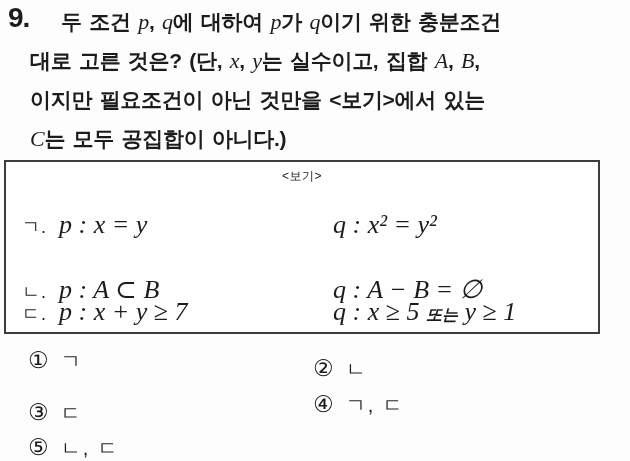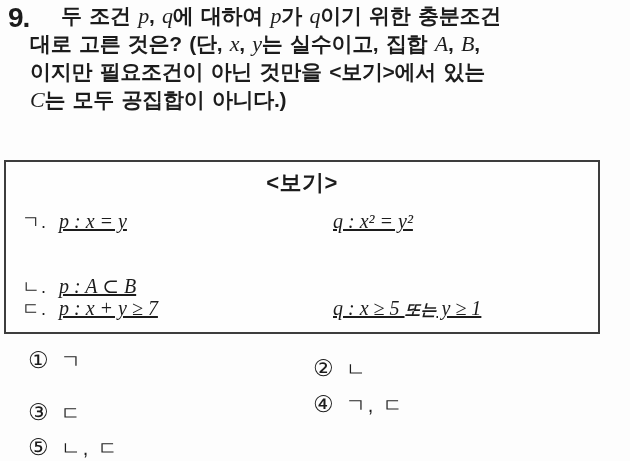--- a/index.html
+++ b/index.html
@@ -7,44 +7,44 @@
     position:relative; width:630px; height:461px; overflow:hidden;
     background:#fdfdfd; color:#1c1c1c;
     font-family:"Liberation Sans","DejaVu Sans",sans-serif;
   }
   .q-num {
     position:absolute; left:8px; top:2px;
     font-size:28px; font-weight:800; letter-spacing:-1px;
   }
   .q-text {
     position:absolute; left:30px; top:2px; width:598px;
-    font-size:21px; font-weight:700; line-height:28px;
+    font-size:21px; font-weight:700; line-height:39px;
     letter-spacing:-0.3px; word-spacing:2px;
   }
   .q-line:first-child { text-indent:31px; }
   .seg-m {
     font-family:"Liberation Serif","DejaVu Serif",serif;
     font-style:italic; font-weight:500; font-size:22px;
   }
   .boki-box {
     position:absolute; left:4px; top:160px; width:592px; height:170px;
     border:2px solid #3d3d3d; background:#fefefe;
   }
   .boki-title {
     position:absolute; left:0; right:0; top:6px; text-align:center;
-    font-size:22px; font-weight:700; letter-spacing:0.5px;
+    font-size:12px; font-weight:400; letter-spacing:0.5px;
   }
   .boki-row { position:absolute; left:0; width:100%; height:30px; white-space:nowrap; }
   .boki-row.row-0 { top:48px; }
   .boki-row.row-1 { top:92px;margin-top:20px; }
   .boki-row.row-2 { top:135px; }
   .col-p { position:absolute; left:16px; white-space:nowrap; }
   .col-q { position:absolute; left:327px; white-space:nowrap; }
   .boki-label { font-size:18px; font-weight:500; margin-right:12px; letter-spacing:1px; }
-  .boki-row .seg-m { font-size:20px;text-decoration:underline; }
+  .boki-row .seg-m { font-size:26px; }
   .boki-row .seg-ko { font-weight:700; font-size:16px;font-style:italic; }
   .choice { position:absolute; white-space:nowrap; }
   .choice-0 { left:28px;  top:347px; }
   .choice-1 { left:313px; top:347px;margin-top:8px; }
   .choice-2 { left:28px;  top:391px;margin-top:8px; }
   .choice-3 { left:313px; top:391px; }
   .choice-4 { left:28px;  top:434px; }
   .c-num  { font-size:23px; font-weight:400; margin-right:12px; }
   .c-text { font-size:20px; font-weight:500; letter-spacing:2px; }
 </style>
@@ -64,20 +64,21 @@
 
   <div class="boki-box">
     <div class="boki-title">&lt;보기&gt;</div>
     <div>
         <div class="boki-row row-0">
           <span class="col-p"><span class="boki-label">ㄱ.</span><span class="seg-m">p : x = y</span></span>
           <span class="col-q"><span class="seg-m">q : x² = y²</span></span>
         </div>
         <div class="boki-row row-1">
           <span class="col-p"><span class="boki-label">ㄴ.</span><span class="seg-m">p : A ⊂ B</span></span>
+          <span class="col-q"><span class="seg-m">q : A − B = ∅</span></span>
         </div>
         <div class="boki-row row-2">
           <span class="col-p"><span class="boki-label">ㄷ.</span><span class="seg-m">p : x + y ≥ 7</span></span>
           <span class="col-q"><span class="seg-m">q : x ≥ 5 </span><span class="seg-ko">또는</span><span class="seg-m"> y ≥ 1</span></span>
         </div>
       </div>
   </div>
 
   <div>
       <div class="choice choice-0"><span class="c-num">①</span><span class="c-text">ㄱ</span></div>

